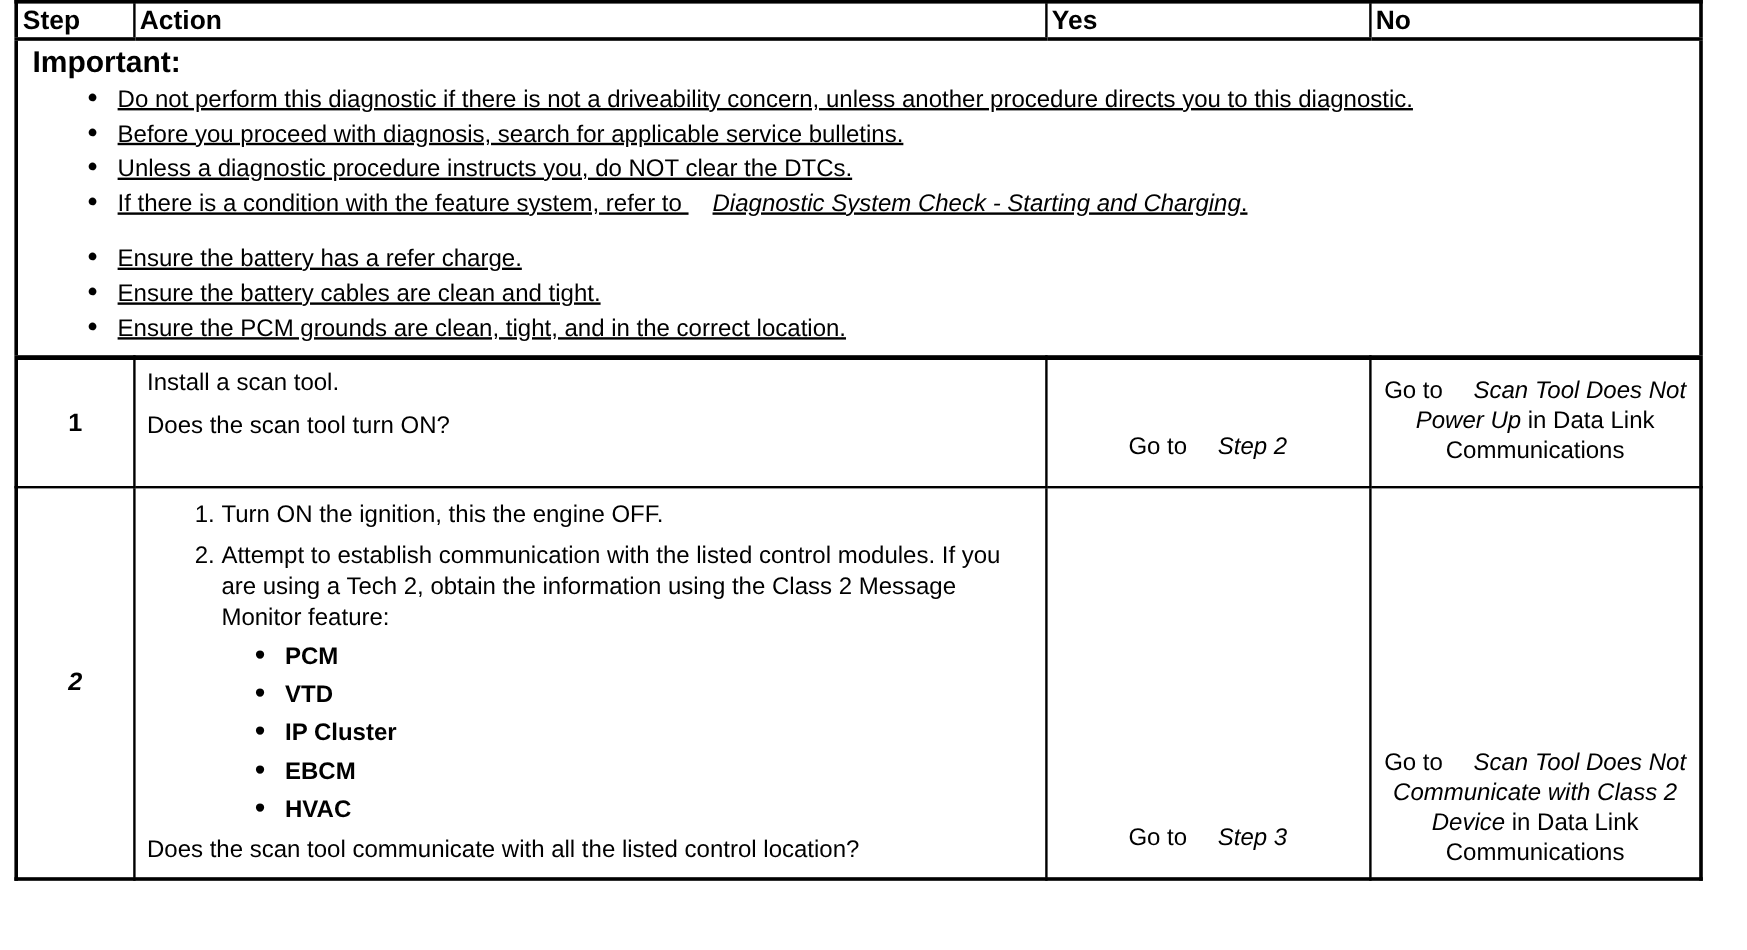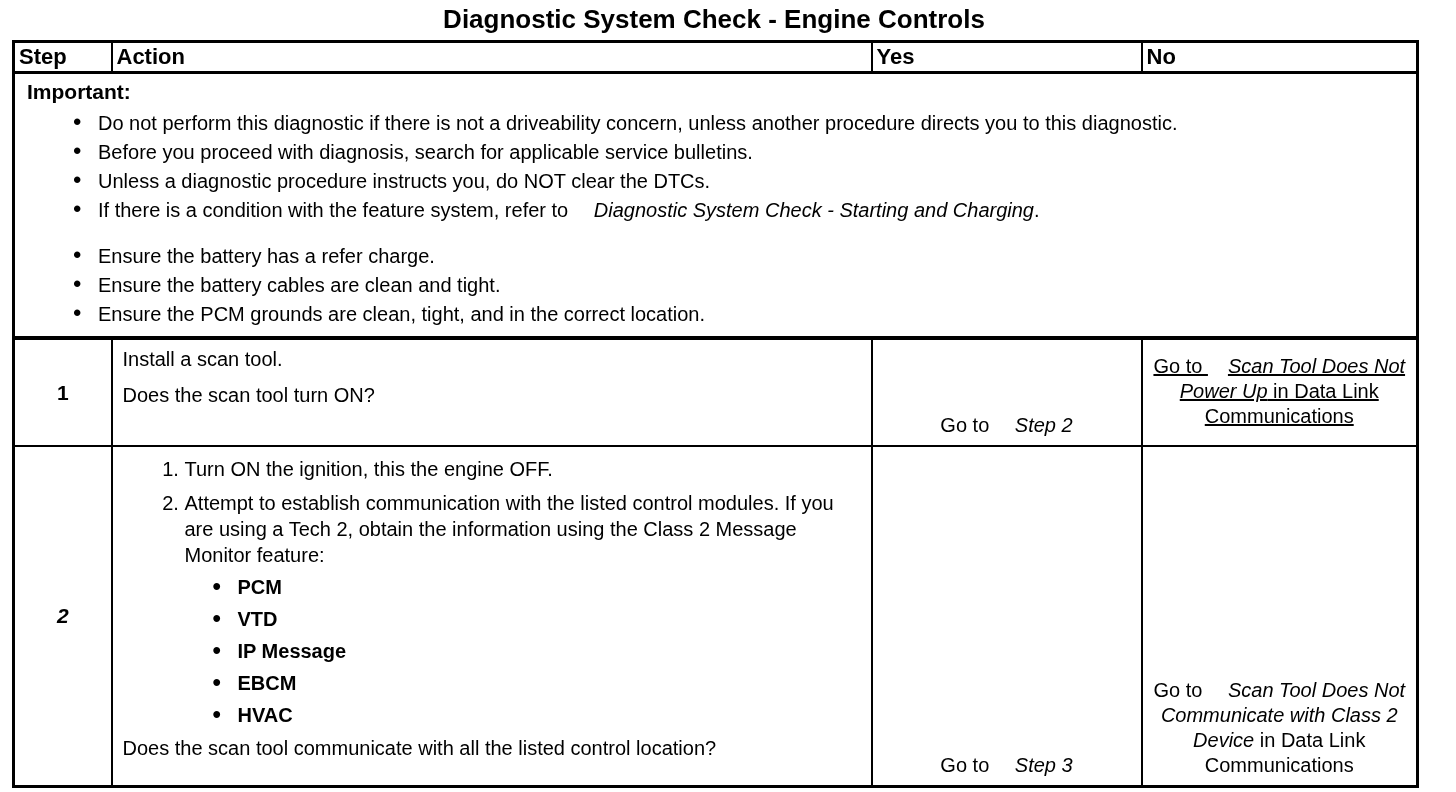--- a/index.html
+++ b/index.html
@@ -39,47 +39,48 @@
   }
 
   td { font-size: 20px; vertical-align: top; }
 
   
   .important-cell {
     height: 258px;
     padding: 6px 12px 4px 12px;
     border-bottom: 4px solid #000;
   }
-  .imp-label { font-size: 21px; font-weight: bold; line-height: 24px; }
+  .imp-label { font-size: 25px; font-weight: bold; line-height: 24px; }
   ul.bullets { list-style: none; margin: 8px 0 0 0; padding: 0 0 0 44px; }
   ul.bullets li {
     position: relative;
     padding-left: 27px;
     margin-bottom: 7px;
     line-height: 22px;
+    text-decoration: underline;
   }
   ul.bullets li::before {
     content: "\2022";
     position: absolute;
     left: 2px; top: -1px;
     font-size: 24px;
   }
   ul.bullets.group2 { margin-top: 24px; }
 
   
   .step-cell {
     text-align: center;
     vertical-align: middle;
     font-weight: bold;
     font-size: 21px;
   }
   .step-italic { font-style: italic; }
 
   
-  .action-cell { padding: 7px 10px 14px 10px; line-height: 25px; }
+  .action-cell { padding: 7px 10px 0 10px; line-height: 25px; }
   .action-cell p { margin: 0 0 11px 0; }
   .row1-cell { height: 108px; }
   .row2-cell { height: 316px; }
 
   ol.steps { margin: 2px 0 0 0; padding: 0 0 0 62px; }
   ol.steps > li { margin-bottom: 8px; line-height: 26px; }
 
   ul.modules { list-style: none; margin: 8px 0 0 0; padding: 0 0 0 28px; font-weight: bold; }
   ul.modules li {
     position: relative;
@@ -92,38 +93,37 @@
     position: absolute;
     left: 0; top: -1px;
     font-size: 24px;
   }
   .question { margin: 2px 0 0 0; line-height: 24px; }
 
   
   .yes-cell {
     vertical-align: bottom;
     text-align: center;
-    padding: 4px 8px 7px 8px;
+    padding: 4px 8px 20px 8px;
     line-height: 25px;
   }
   .no-cell {
     text-align: center;
     padding: 5px 6px 7px 6px;
     line-height: 25px;
   }
-  .v-middle { vertical-align: middle; text-decoration: underline; }
+  .v-middle { vertical-align: middle; }
   .v-bottom { vertical-align: bottom; }
   .seg-i { font-style: italic; margin-left: 20px; }
 </style>
 </head>
 <body>
 
 <div class="page">
 
-  <h1 class="doc-title">Diagnostic System Check - Engine Controls</h1>
 
   <table class="diag">
     <colgroup>
       <col style="width:98px">
       <col style="width:760px">
       <col style="width:270px">
       <col style="width:276px">
     </colgroup>
     <thead>
       <tr>
@@ -169,21 +169,21 @@
       <tr>
         <td class="step-cell step-italic row2-cell">2</td>
         <td class="action-cell row2-cell">
           <ol class="steps">
             <li>Turn ON the ignition, this the engine OFF.</li>
             <li>
               <span>Attempt to establish communication with the listed control modules. If you are using a Tech 2, obtain the information using the Class 2 Message Monitor feature:</span>
               <ul class="modules">
                 <li>PCM</li>
                 <li>VTD</li>
-                <li>IP Message</li>
+                <li>IP Cluster</li>
                 <li>EBCM</li>
                 <li>HVAC</li>
               </ul>
             </li>
           </ol>
           <p class="question">Does the scan tool communicate with all the listed control location?</p>
         </td>
         <td class="yes-cell row2-cell">
           <div><span>Go to </span><span class="seg-i">Step 3</span></div>
         </td>

